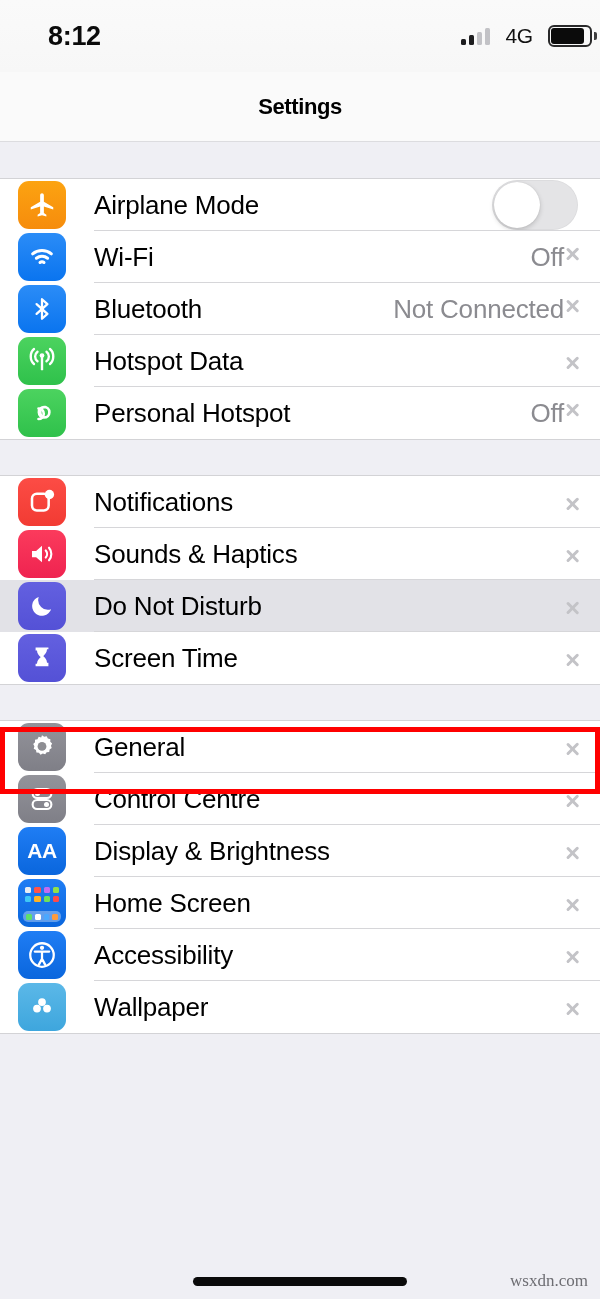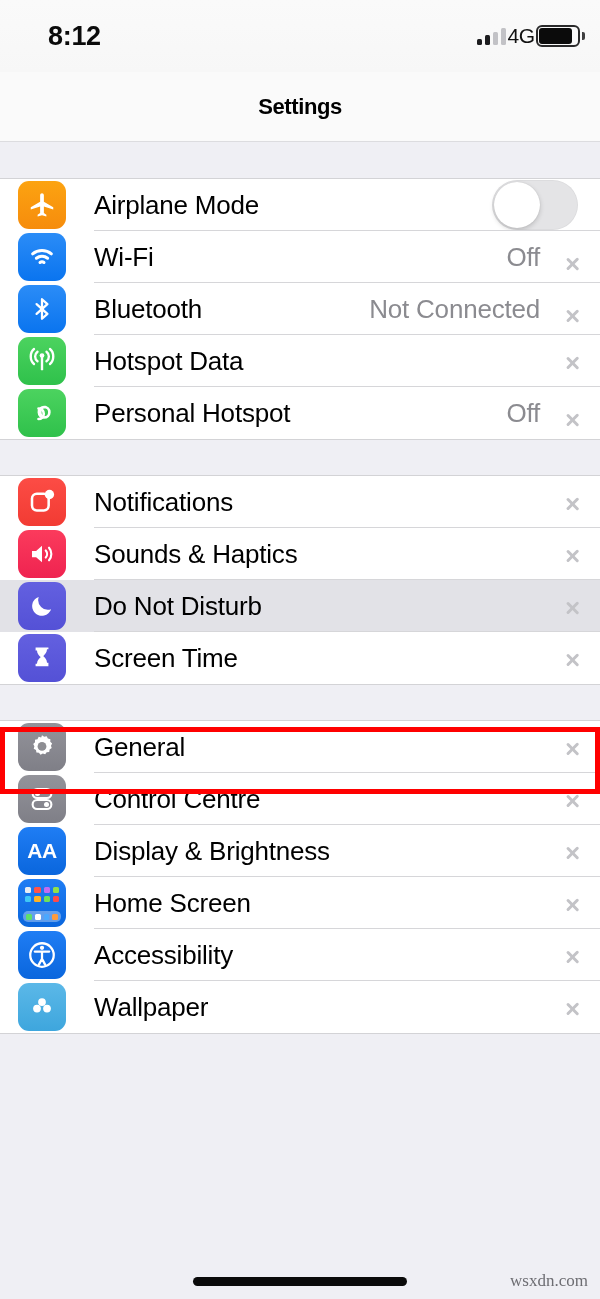--- a/index.html
+++ b/index.html
@@ -16,22 +16,22 @@
   
   .statusbar{
     height:72px; position:relative;
     background:linear-gradient(180deg,#fafafa 0%, #f7f7f7 100%);
   }
   .status-time{
     position:absolute; left:48px; top:50%; transform:translateY(-50%);
     font-size:27px; font-weight:600; color:#0b0b0b; letter-spacing:-0.3px;
   }
   .status-right{
-    position:absolute; right:20px; top:50%; transform:translateY(-50%);
-    display:flex; align-items:center; gap:1px;justify-content:space-between;
+    position:absolute; right:8px; top:50%; transform:translateY(-50%);
+    display:flex; align-items:center; gap:15px;justify-content:space-between;
   }
   .signal{ display:flex; align-items:flex-end; gap:3px; height:17px; }
   .signal i{ display:block; width:5px; border-radius:1.5px; background:#1d1d1f; }
   .signal i:nth-child(1){ height:6px; }
   .signal i:nth-child(2){ height:10px; }
   .signal i:nth-child(3){ height:13px; background:#c2c2c6; }
   .signal i:nth-child(4){ height:17px; background:#c2c2c6; }
   .net-label{ font-size:21px; font-weight:500; color:#111; letter-spacing:-0.2px; }
   .battery{ position:relative; width:44px; height:22px; }
   .battery .shell{
@@ -73,21 +73,21 @@
   .icon{
     width:48px; height:48px; border-radius:11px; flex:none;
     display:flex; align-items:center; justify-content:center;
     position:relative; overflow:hidden;
   }
   .label{
     margin-left:28px; font-size:26px; color:#000; letter-spacing:-0.2px;
     white-space:nowrap;
   }
   .right{
-    margin-left:auto; display:flex; align-items:flex-end; gap:26px;
+    margin-left:auto; display:flex; align-items:flex-start; gap:2px;
     padding-right:22px;
   }
   .value{ font-size:26px; color:#8b8b90; letter-spacing:-0.2px; }
   .chev{
     width:12px; height:21px; flex:none; position:relative;
   }
   .chev::before, .chev::after{
     content:""; position:absolute; left:1px; width:16px; height:3px;
     background:#c3c3c7; border-radius:2px;
   }

